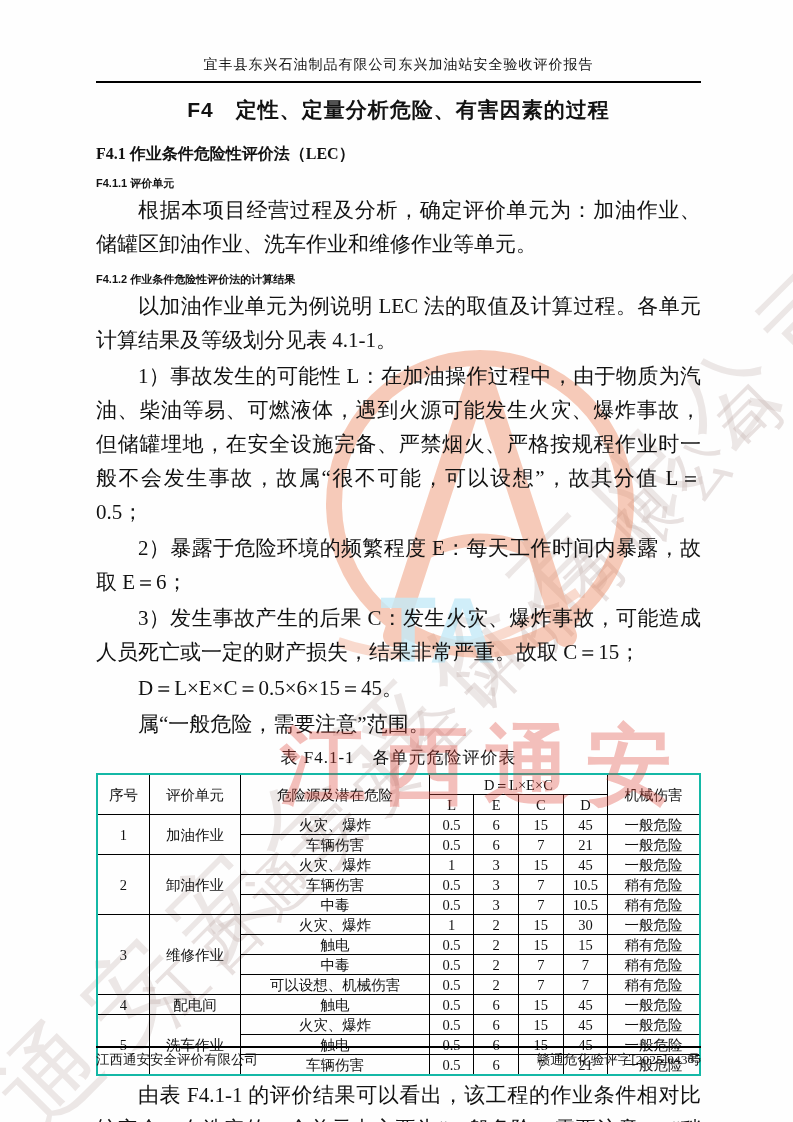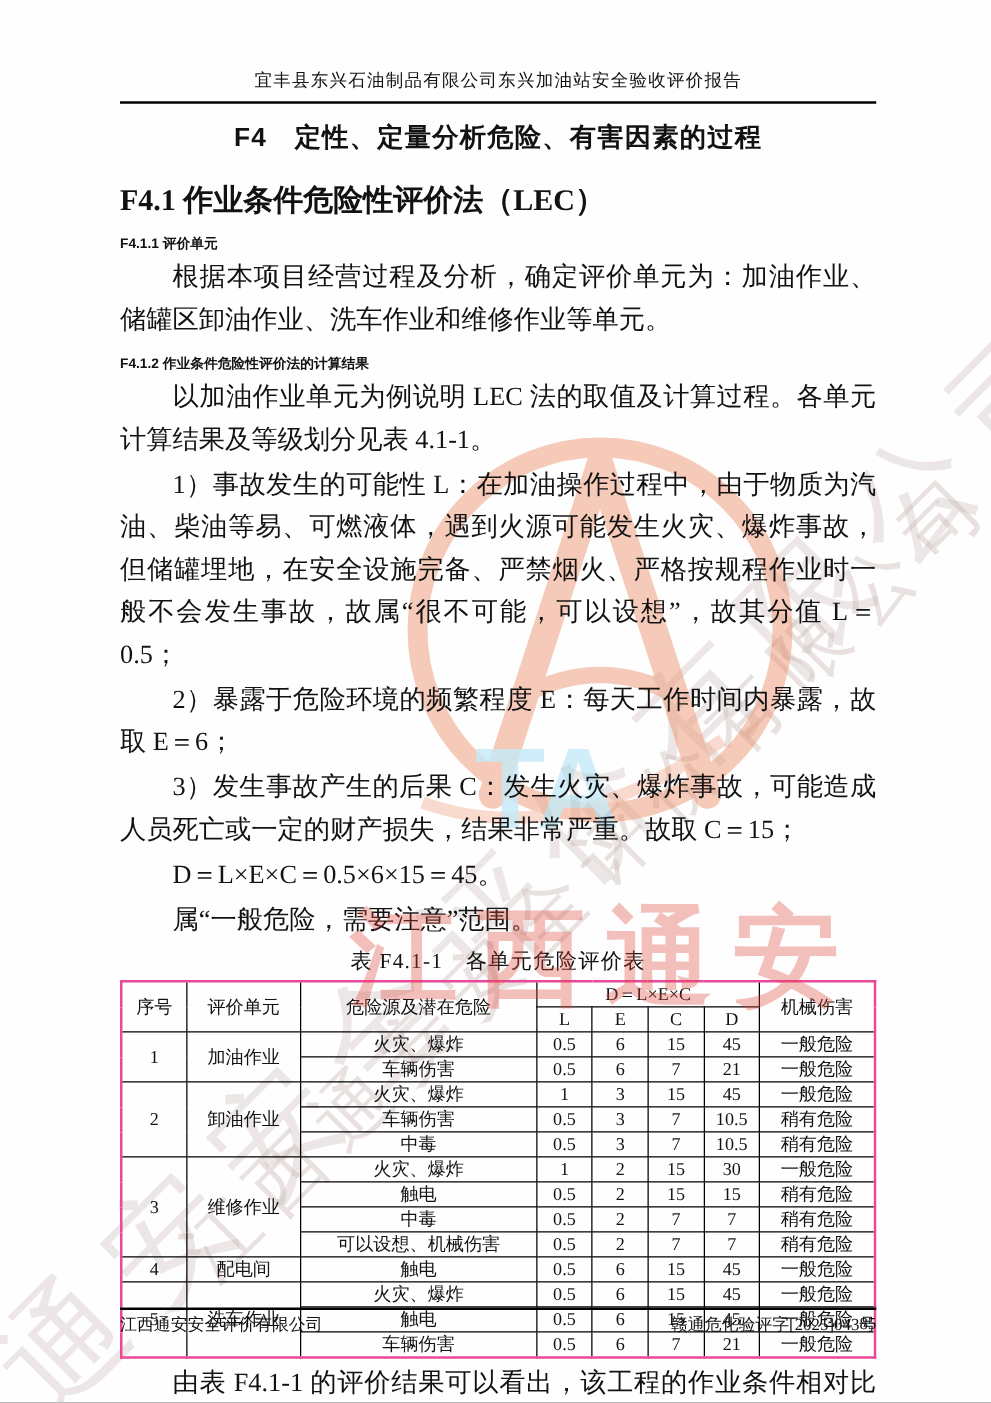--- a/index.html
+++ b/index.html
@@ -28,36 +28,36 @@
     color:rgba(224,70,58,0.34);white-space:nowrap;
   }
   
   .content{position:absolute;left:96px;top:0;width:605px;z-index:3;}
   .doc-header{margin-top:56px;text-align:center;font-size:14px;letter-spacing:1px;}
   .header-rule{margin-top:7px;border-bottom:2px solid #000;height:0;}
   .doc-title{
     margin-top:13px;text-align:center;font-weight:bold;font-size:21px;
     font-family:"Liberation Sans","DejaVu Sans",sans-serif;letter-spacing:1px;
   }
-  .h-41{margin-top:20px;font-size:24px;font-weight:bold;}
+  .h-41{margin-top:20px;font-size:16px;font-weight:bold;}
   .h-sub{margin-top:11px;font-size:11px;font-weight:600;
     font-family:"Liberation Sans","DejaVu Sans",sans-serif;}
   p.body{margin:2px 0 0 0;font-size:21px;line-height:34px;text-indent:2em;text-align:justify;}
   p.body.noj{text-align:left;}
   .tbl-caption{margin-top:5px;text-align:center;font-size:17px;letter-spacing:1px;}
   table.risk{
     margin-top:4px;border-collapse:collapse;width:100%;
     font-size:14.5px;table-layout:fixed;
   }
   table.risk th,table.risk td{
     border:1px solid #000;text-align:center;vertical-align:middle;
     padding:0;height:19px;line-height:18px;font-weight:normal;
     overflow:hidden;white-space:nowrap;
   }
-  table.risk{border:2px solid #ec4899;}
+  table.risk{border:2px solid #14b8a6;}
   .after-tbl{margin-top:9px;}
   
   .doc-footer{position:absolute;left:96px;bottom:53px;width:605px;z-index:3;}
   .footer-rule{border-top:2px solid #000;height:0;}
   .footer-row{display:flex;justify-content:space-between;align-items:baseline;
     font-size:13.5px;margin-top:3px;}
   .footer-row .c{position:absolute;left:0;right:0;text-align:right;}
   .footer-row{position:relative;}
 </style>
 </head>

